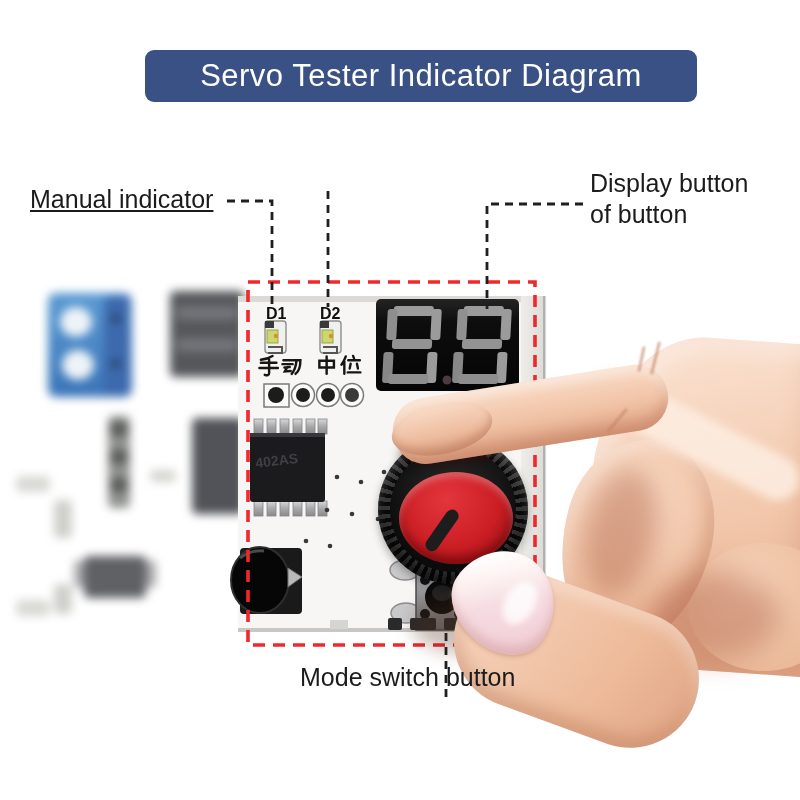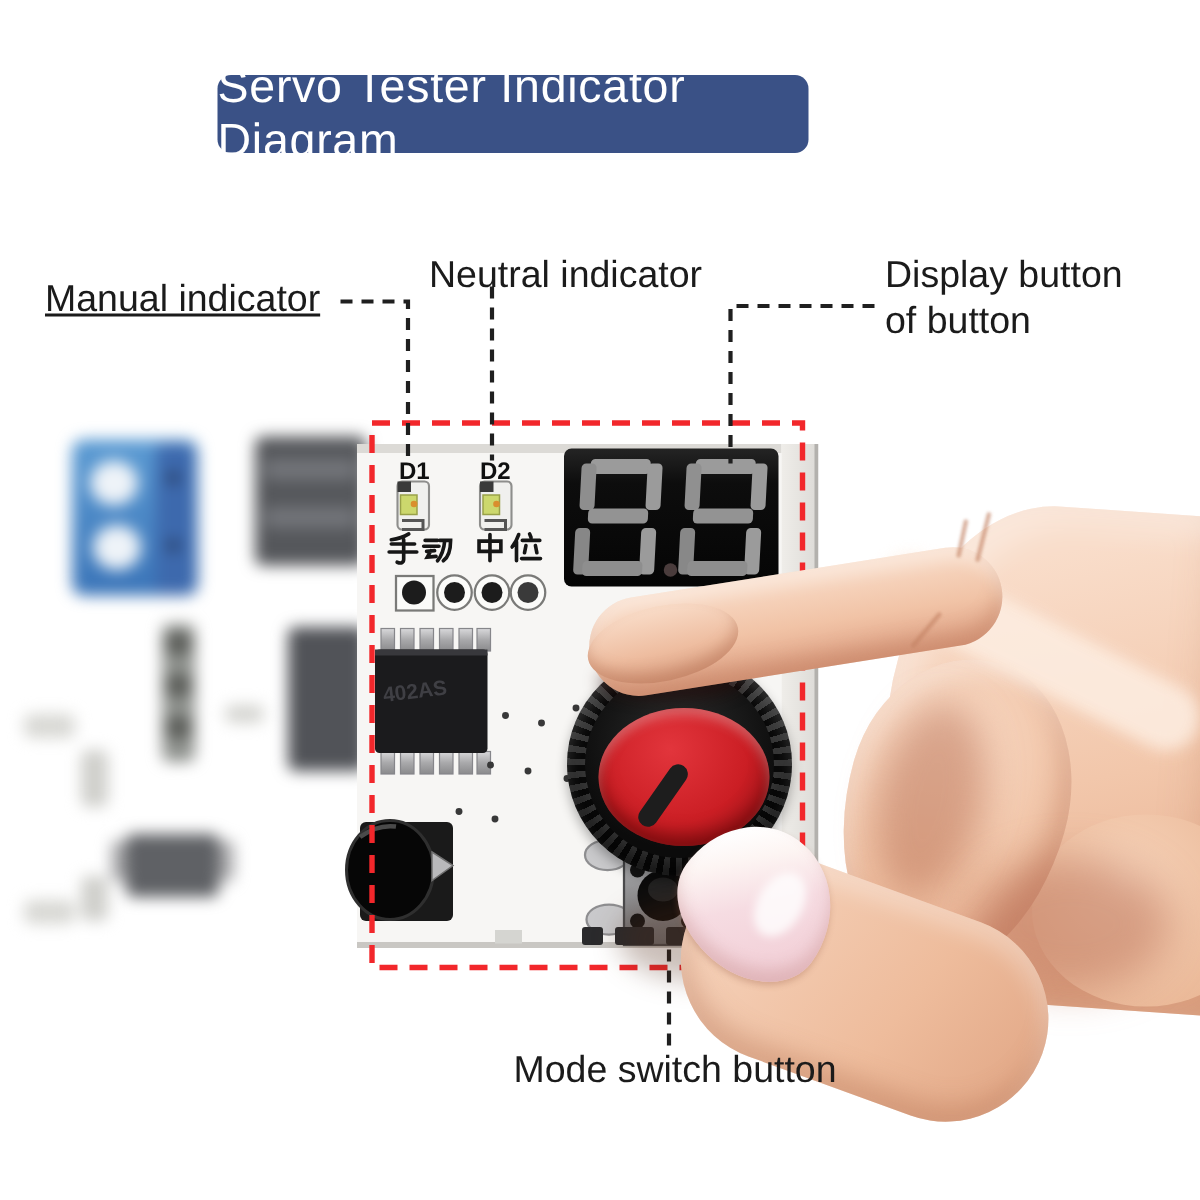--- a/index.html
+++ b/index.html
@@ -1,30 +1,30 @@
 <!DOCTYPE html>
 <html><head>
 <meta charset="utf-8">
 <style>
   html,body{margin:0;padding:0;background:#fff;}
   .stage{position:relative;width:800px;height:800px;overflow:hidden;background:#fff;
          font-family:"Liberation Sans",sans-serif;}
   .abs{position:absolute;}
 
   
-  .banner{left:145px;top:50px;width:394px;height:52px;background:#3a5186;border-radius:9px;
+  .banner{left:145px;top:50px;width:552px;height:52px;background:#3a5186;border-radius:9px;
           display:flex;align-items:center;justify-content:center;}
   .banner span{color:#fff;font-size:31px;font-weight:500;letter-spacing:.5px;}
 
   
   .callout{color:#1b1b1b;font-size:25px;font-weight:500;line-height:31px;}
   .lbl-manual{left:30px;top:184px;text-decoration:underline;}
   .lbl-neutral{left:286px;top:168px;}
   .lbl-voltage{left:590px;top:168px;}
-  .lbl-mode{left:300px;top:698px;width:300px;text-align:center;}
+  .lbl-mode{left:300px;top:662px;width:300px;text-align:left;}
 
   
   .layer{left:0;top:0;width:800px;height:800px;}
   .blurwrap{left:0;top:282px;width:252px;height:352px;filter:blur(5px);}
   .blurwrap .abs{border-radius:5px;}
 
   
   .knob-shadow{left:366px;top:434px;width:180px;height:162px;border-radius:50%;
       background:radial-gradient(closest-side,rgba(0,0,0,.38),rgba(0,0,0,0) 72%);filter:blur(5px);}
   .knob-outer{left:378px;top:435px;width:150px;height:149px;border-radius:50%;
@@ -303,20 +303,19 @@
     <div class="abs crease crease3"></div>
     <div class="abs thumb-body"></div>
     <div class="abs thumb-nail"></div>
     <div class="abs nail-light"></div>
   </div>
 
   <div class="abs banner">
     <span>Servo Tester Indicator Diagram</span>
   </div>
   <div class="abs callout lbl-manual">Manual indicator</div>
-  <div class="abs callout lbl-neutral">Neutral indicator</div>
   <div class="abs callout lbl-voltage">
     <div>Display button</div>
     <div>of button</div>
   </div>
   <div class="abs callout lbl-mode">Mode switch button</div>
 
 </div>
 
 </body></html>

